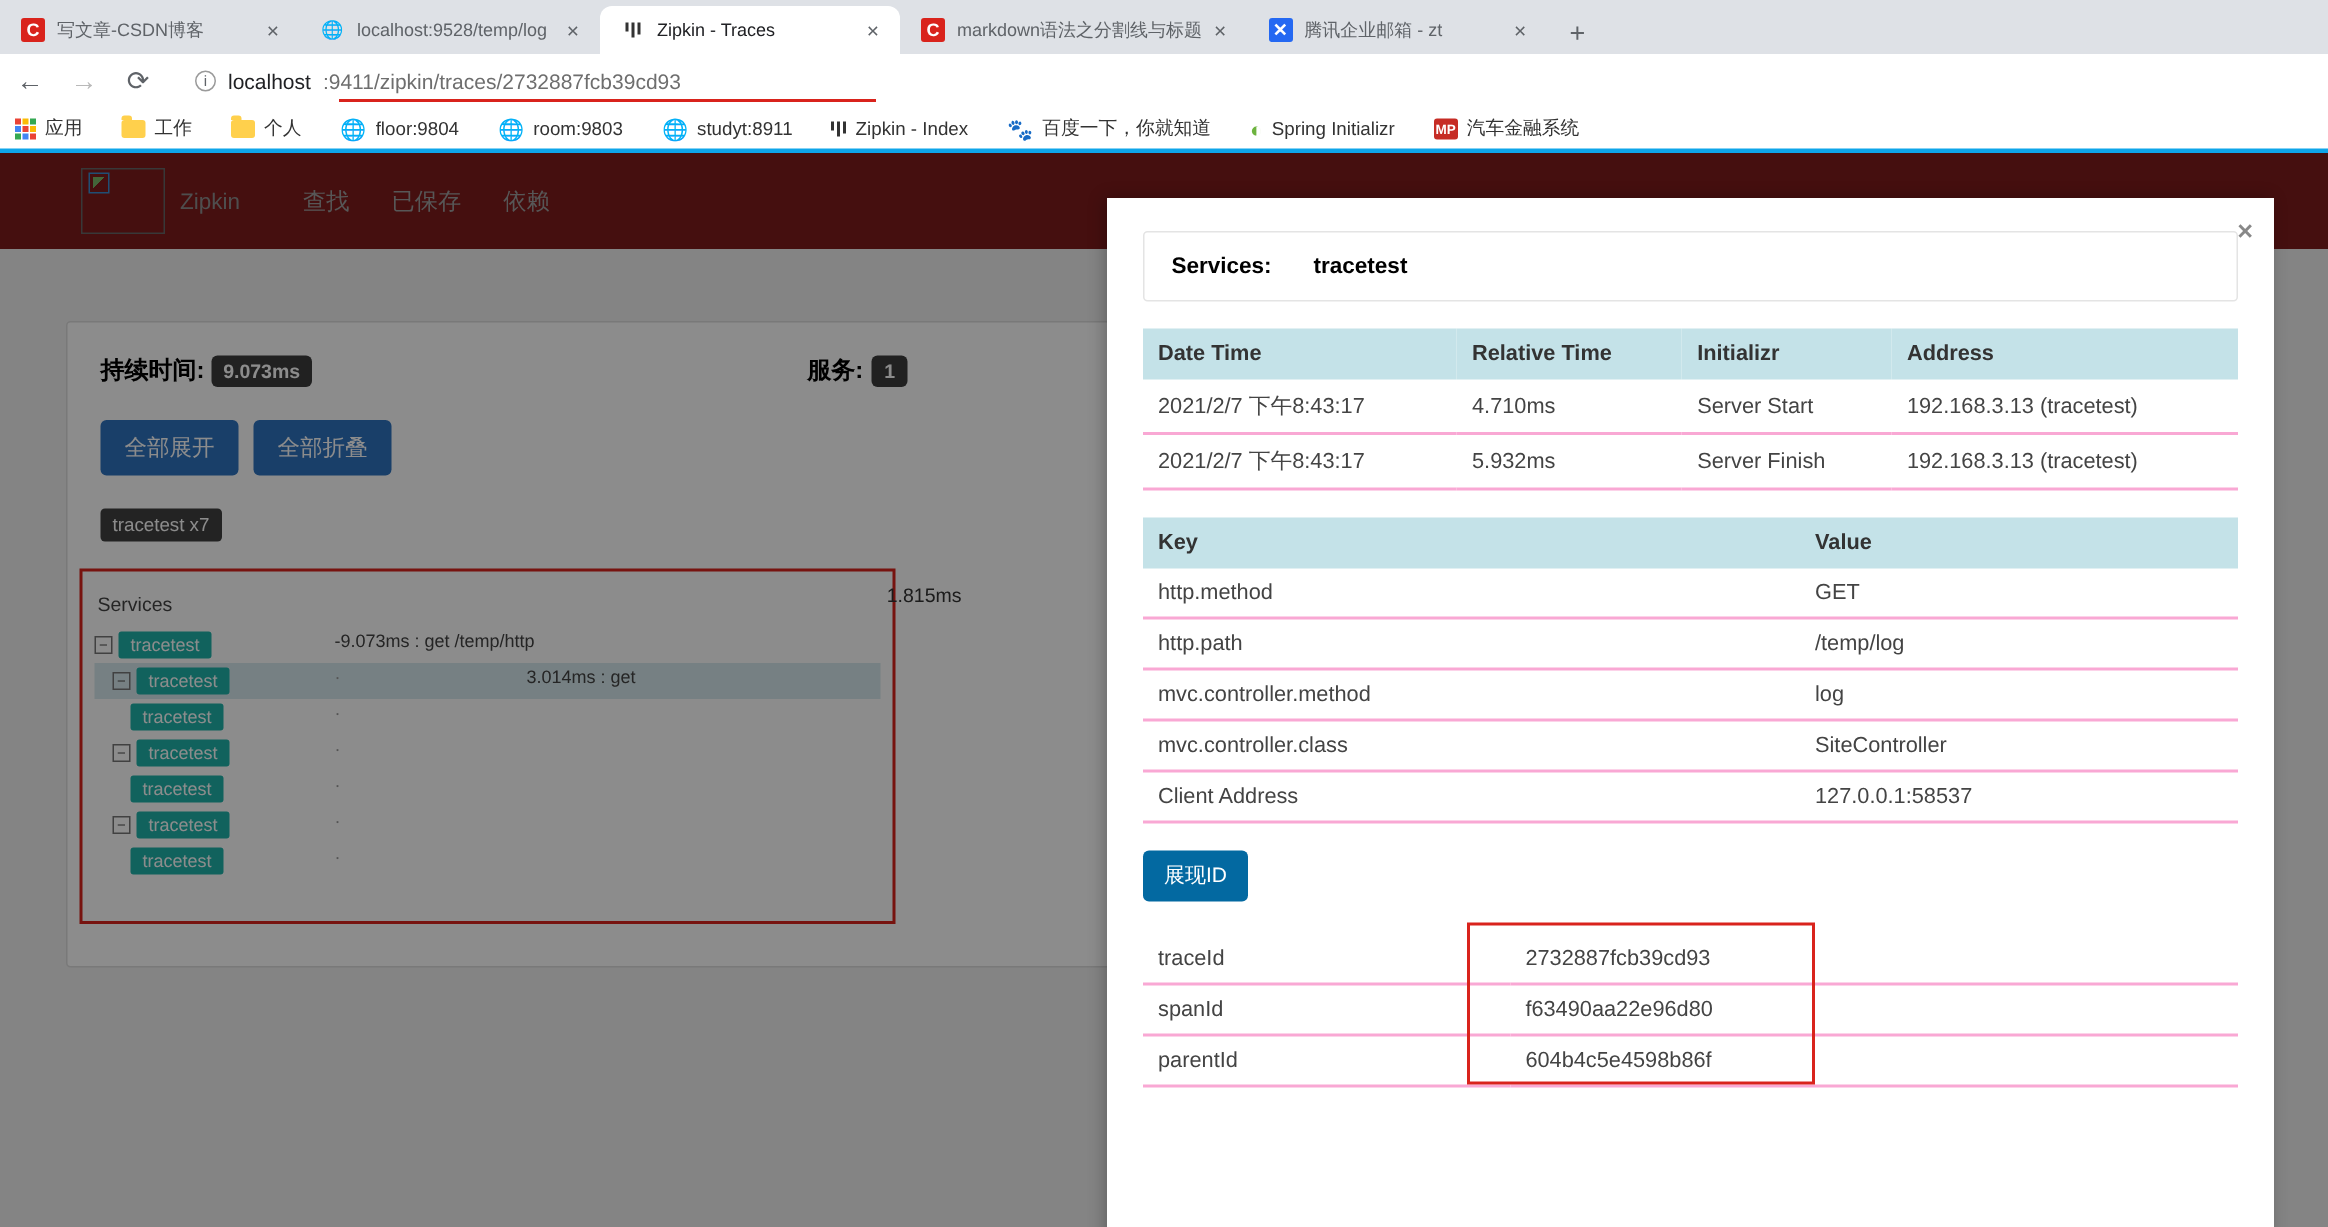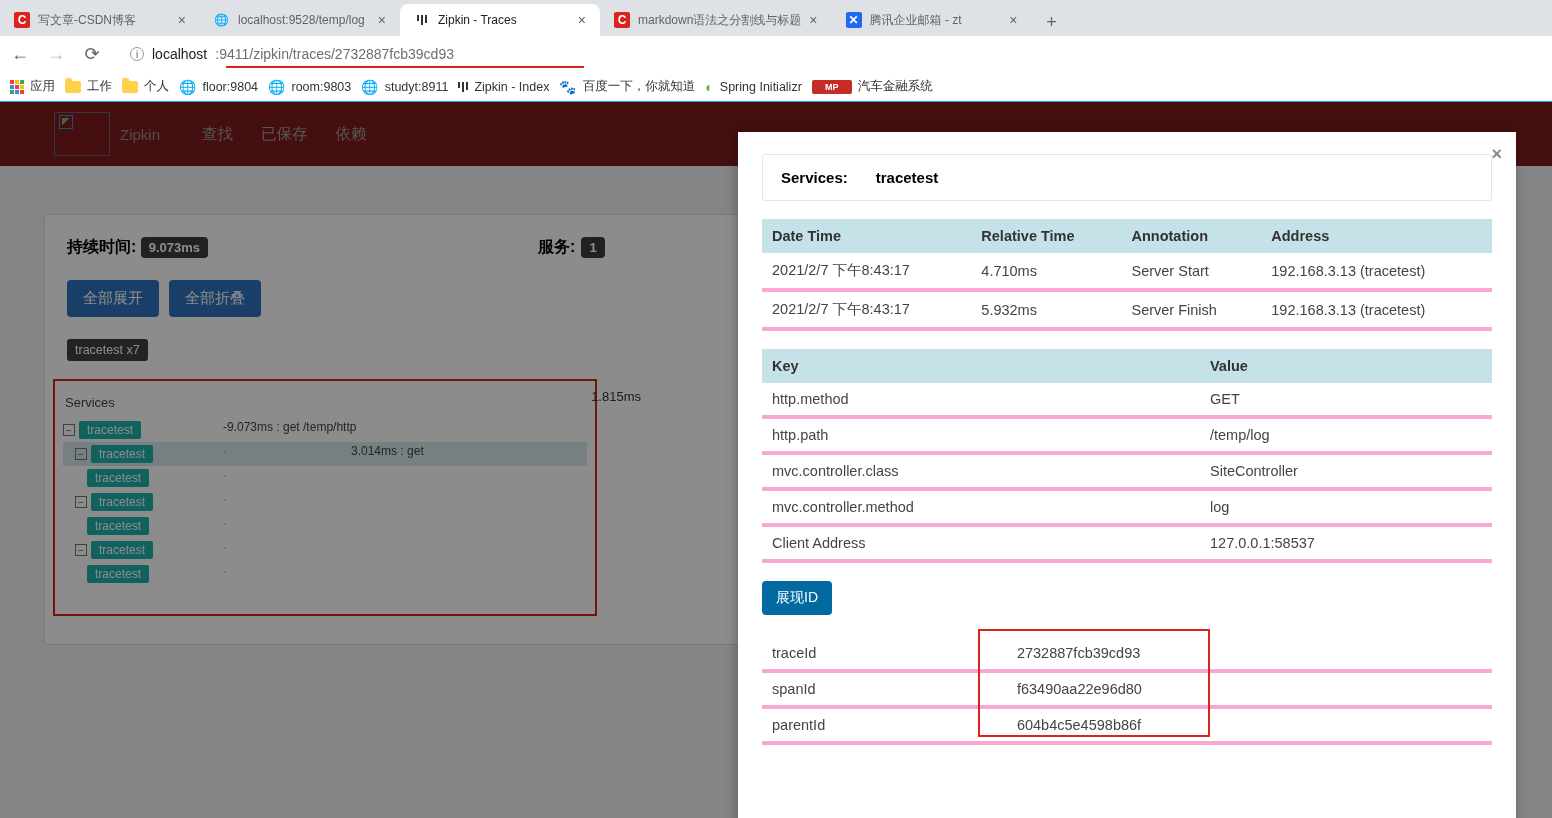--- a/index.html
+++ b/index.html
@@ -24,33 +24,33 @@
     .addr-row { display:flex; align-items:center; gap:16px; height:36px; padding:0 10px; background:#fff; }
     .nav-icon { color:#b9b9b9; font-size:18px; width:20px; text-align:center; }
     .nav-icon.enabled { color:#5f6368; }
     .addr-bar { flex:1; display:flex; align-items:center; gap:8px; height:28px; border-radius:14px; padding:0 12px; font-size:14px; }
     .addr-bar .info { color:#5f6368; border:1px solid #9a9a9a; border-radius:50%; width:14px; height:14px; display:flex; align-items:center; justify-content:center; font-size:10px; }
     .url-host { color:#202124; }
     .url-path { color:#6e6e6e; }
     .url-underline { position:absolute; left:108px; right:auto; bottom:0; height:2px; width:358px; background:#d9231c; }
     .addr-wrap { position:relative; flex:1; }
 
-    .bm-row { display:flex; align-items:center; gap:10px; height:30px; padding:0 10px; background:#fff; border-bottom:1px solid #0ea5e9; font-size:12.5px; color:#333; }
+    .bm-row { display:flex; align-items:center; gap:26px; height:30px; padding:0 10px; background:#fff; border-bottom:3px solid #0ea5e9; font-size:12.5px; color:#333; }
     .apps-icon { display:grid; grid-template-columns:repeat(3,4px); grid-template-rows:repeat(3,4px); gap:1px; }
     .apps-icon i { display:block; width:4px; height:4px; }
     .apps-icon i:nth-child(1){background:#ea4335;} .apps-icon i:nth-child(2){background:#fbbc05;}
     .apps-icon i:nth-child(3){background:#34a853;} .apps-icon i:nth-child(4){background:#4285f4;}
     .apps-icon i:nth-child(5){background:#ea4335;} .apps-icon i:nth-child(6){background:#fbbc05;}
     .apps-icon i:nth-child(7){background:#34a853;} .apps-icon i:nth-child(8){background:#4285f4;}
     .apps-icon i:nth-child(9){background:#ea4335;}
     .bm { display:flex; align-items:center; gap:6px; cursor:pointer; }
     .bm .folder { width:16px; height:12px; background:#ffd04c; border-radius:2px; position:relative; }
     .bm .folder::before { content:''; position:absolute; top:-3px; left:0; width:7px; height:3px; background:#ffd04c; border-radius:2px 2px 0 0; }
     .bm .globe { color:#6e6e6e; font-size:14px; }
-    .fav-mp { background:#c62c25; color:#fff; font-size:9px; font-weight:bold; width:40px; height:14px; display:flex; align-items:center; justify-content:center; border-radius:2px; }
+    .fav-mp { background:#c62c25; color:#fff; font-size:9px; font-weight:bold; width:16px; height:14px; display:flex; align-items:center; justify-content:center; border-radius:2px; }
     .paw { color:#3a86ff; font-size:14px; }
     .leaf { color:#6db33f; font-size:14px; }
 
     
     .page { position:relative; background:#f1f1f1; min-height:752px; }
     .overlay { position:absolute; inset:0; background:rgba(0,0,0,0.45); }
 
     .topnav { height:64px; background:#7f1d1d; display:flex; align-items:center; padding:0 40px 0 54px; gap:0; }
     .topnav .logo { width:56px; height:44px; border:1px solid #676767; display:flex; align-items:flex-start; padding:2px 4px; margin-right:10px; }
     .topnav .logo-inner { width:14px; height:14px; border:1px solid #3b8fd4; background:transparent; position:relative; }
@@ -84,21 +84,21 @@
 
     
     .modal { position:absolute; top:30px; right:36px; bottom:0; width:778px; background:#fff; box-shadow:-2px 0 10px rgba(0,0,0,0.25); padding:22px 24px 10px; overflow:hidden; }
     .modal-close { position:absolute; top:12px; right:14px; font-size:18px; color:#888; cursor:pointer; font-weight:bold; }
     .modal h2 { margin:0 0 24px; font-size:22px; font-weight:700; color:#333; }
     .srv-line { border:1px solid #e4e4e4; border-radius:3px; padding:14px 18px; font-size:15px; margin-bottom:18px; display:flex; gap:28px; }
     .srv-line b { font-weight:700; }
 
     table { width:100%; border-collapse:collapse; font-size:14.5px; margin-bottom:18px; }
     th { background:#c4e2e8; text-align:left; padding:9px 10px; font-weight:700; color:#333; }
-    td { padding:8px 10px; border-bottom:4px solid #f9a8d4; color:#444; }
+    td { padding:8px 10px; border-bottom:2px solid #f9a8d4; color:#444; }
     .kv-table th:first-child { width:60%; }
     .ids-wrap { position:relative; }
     .id-highlight { position:absolute; border:2px solid #d9231c; top:-8px; left:216px; width:232px; height:108px; pointer-events:none; }
 
     .btn-teal { background:#0369a1; color:#fff; border:none; padding:8px 14px; border-radius:4px; font-size:14px; cursor:pointer; margin-bottom:22px; }
   </style>
 </head>
 <body>
 
 <div class="browser-chrome">
@@ -316,21 +316,21 @@
     <div class="srv-line">
       <b>Services:</b>
       <b>tracetest</b>
     </div>
 
     <table>
       <thead>
           <tr>
         <th>Date Time</th>
         <th>Relative Time</th>
-        <th>Annotation</th>
+        <th>Initializr</th>
         <th>Address</th>
       </tr>
         </thead>
       <tbody>
         <tr>
           <td>2021/2/7 下午8:43:17</td>
           <td>4.710ms</td>
           <td>Server Start</td>
           <td>192.168.3.13 (tracetest)</td>
         </tr>
@@ -353,26 +353,26 @@
       <tbody>
         <tr>
             <td>http.method</td>
             <td>GET</td>
           </tr>
         <tr>
             <td>http.path</td>
             <td>/temp/log</td>
           </tr>
         <tr>
+            <td>mvc.controller.method</td>
+            <td>log</td>
+          </tr>
+        <tr>
             <td>mvc.controller.class</td>
             <td>SiteController</td>
-          </tr>
-        <tr>
-            <td>mvc.controller.method</td>
-            <td>log</td>
           </tr>
         <tr>
             <td>Client Address</td>
             <td>127.0.0.1:58537</td>
           </tr>
       </tbody>
     </table>
 
     <button class="btn-teal">展现ID</button>
 

